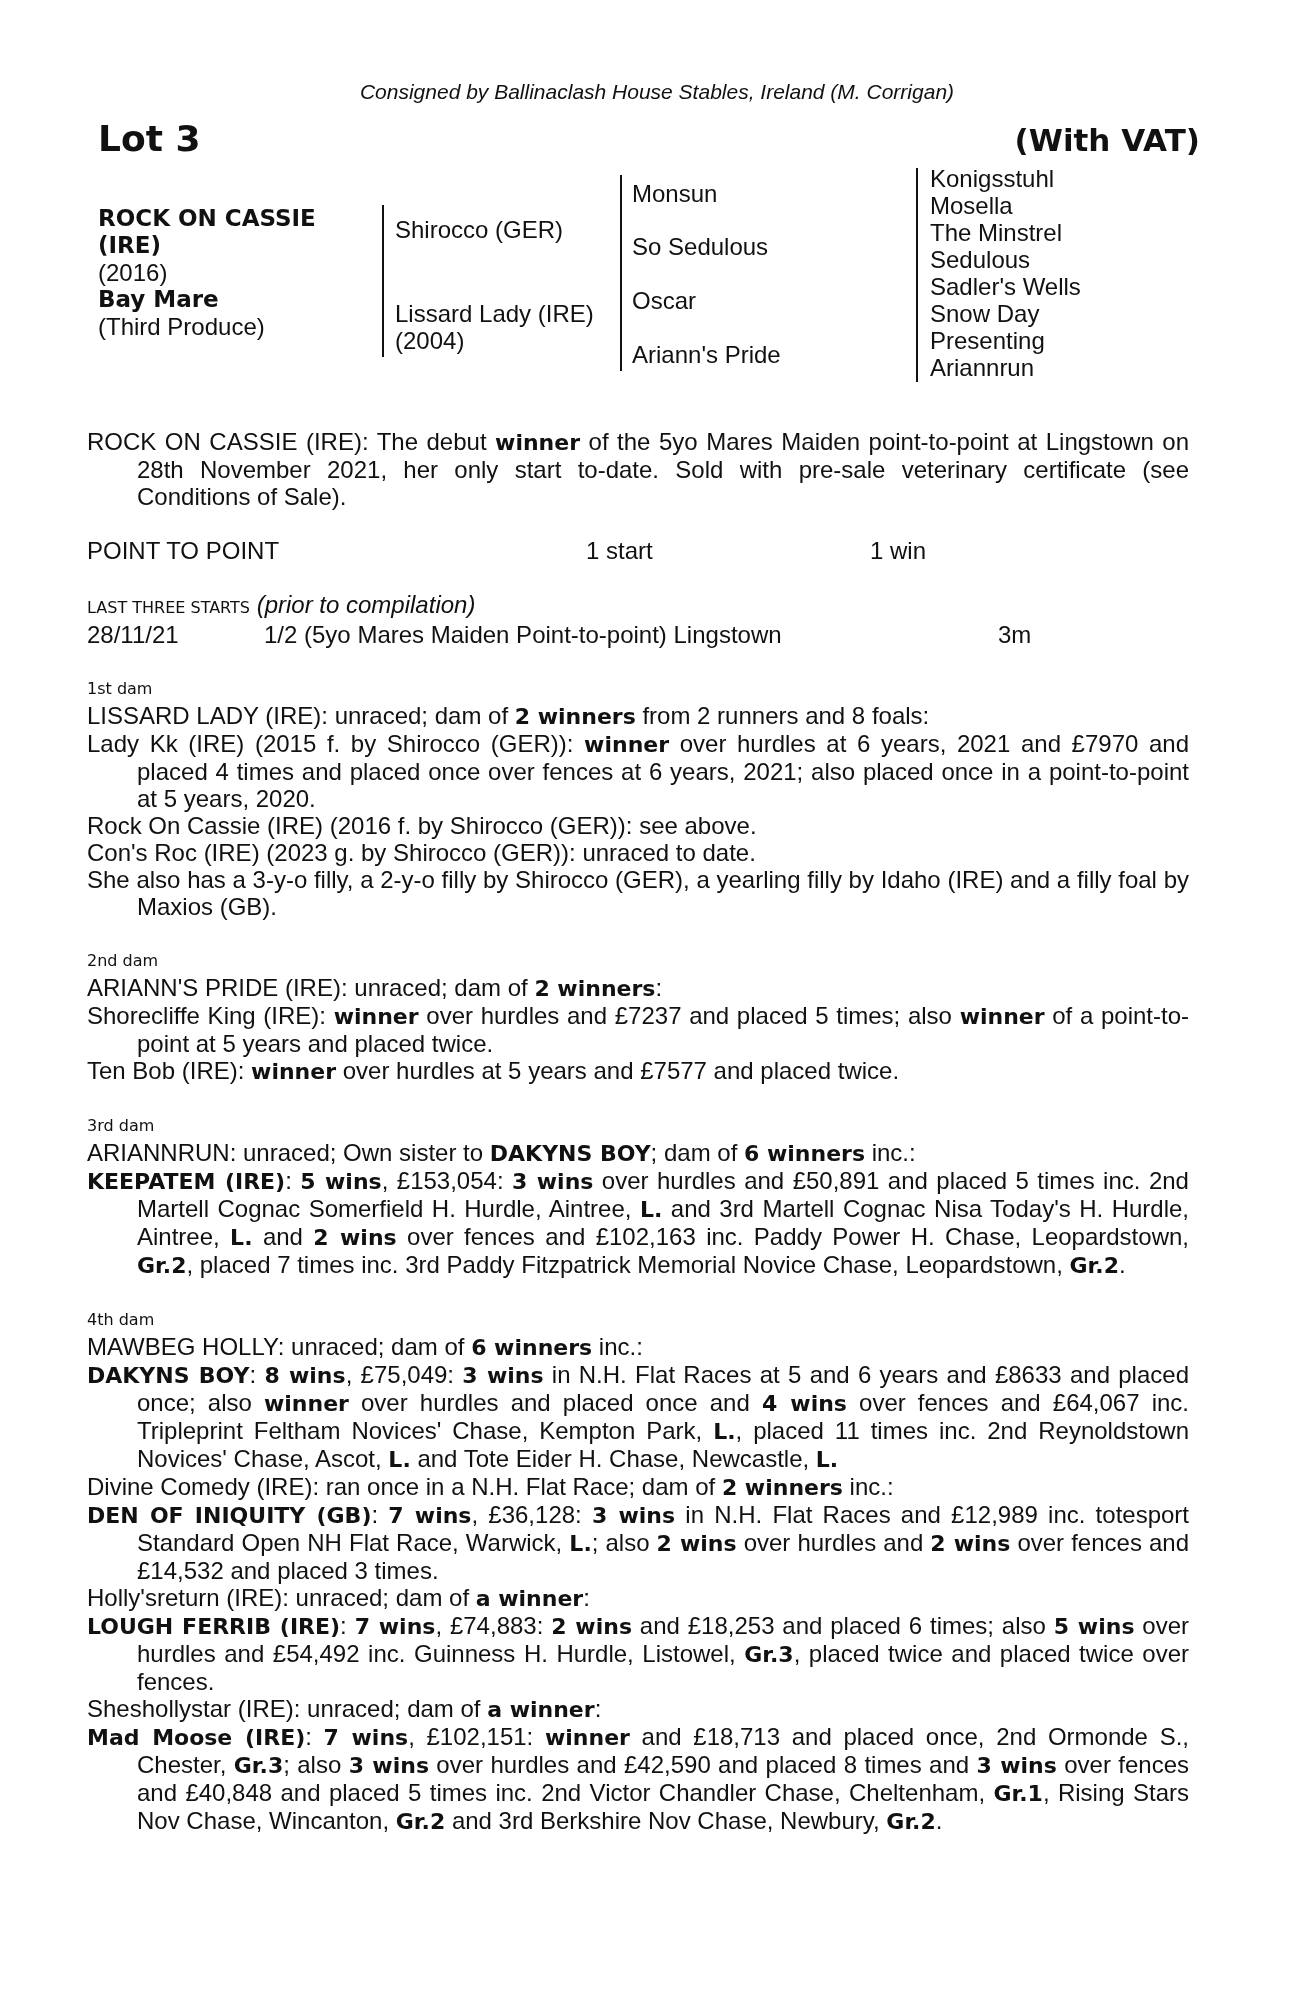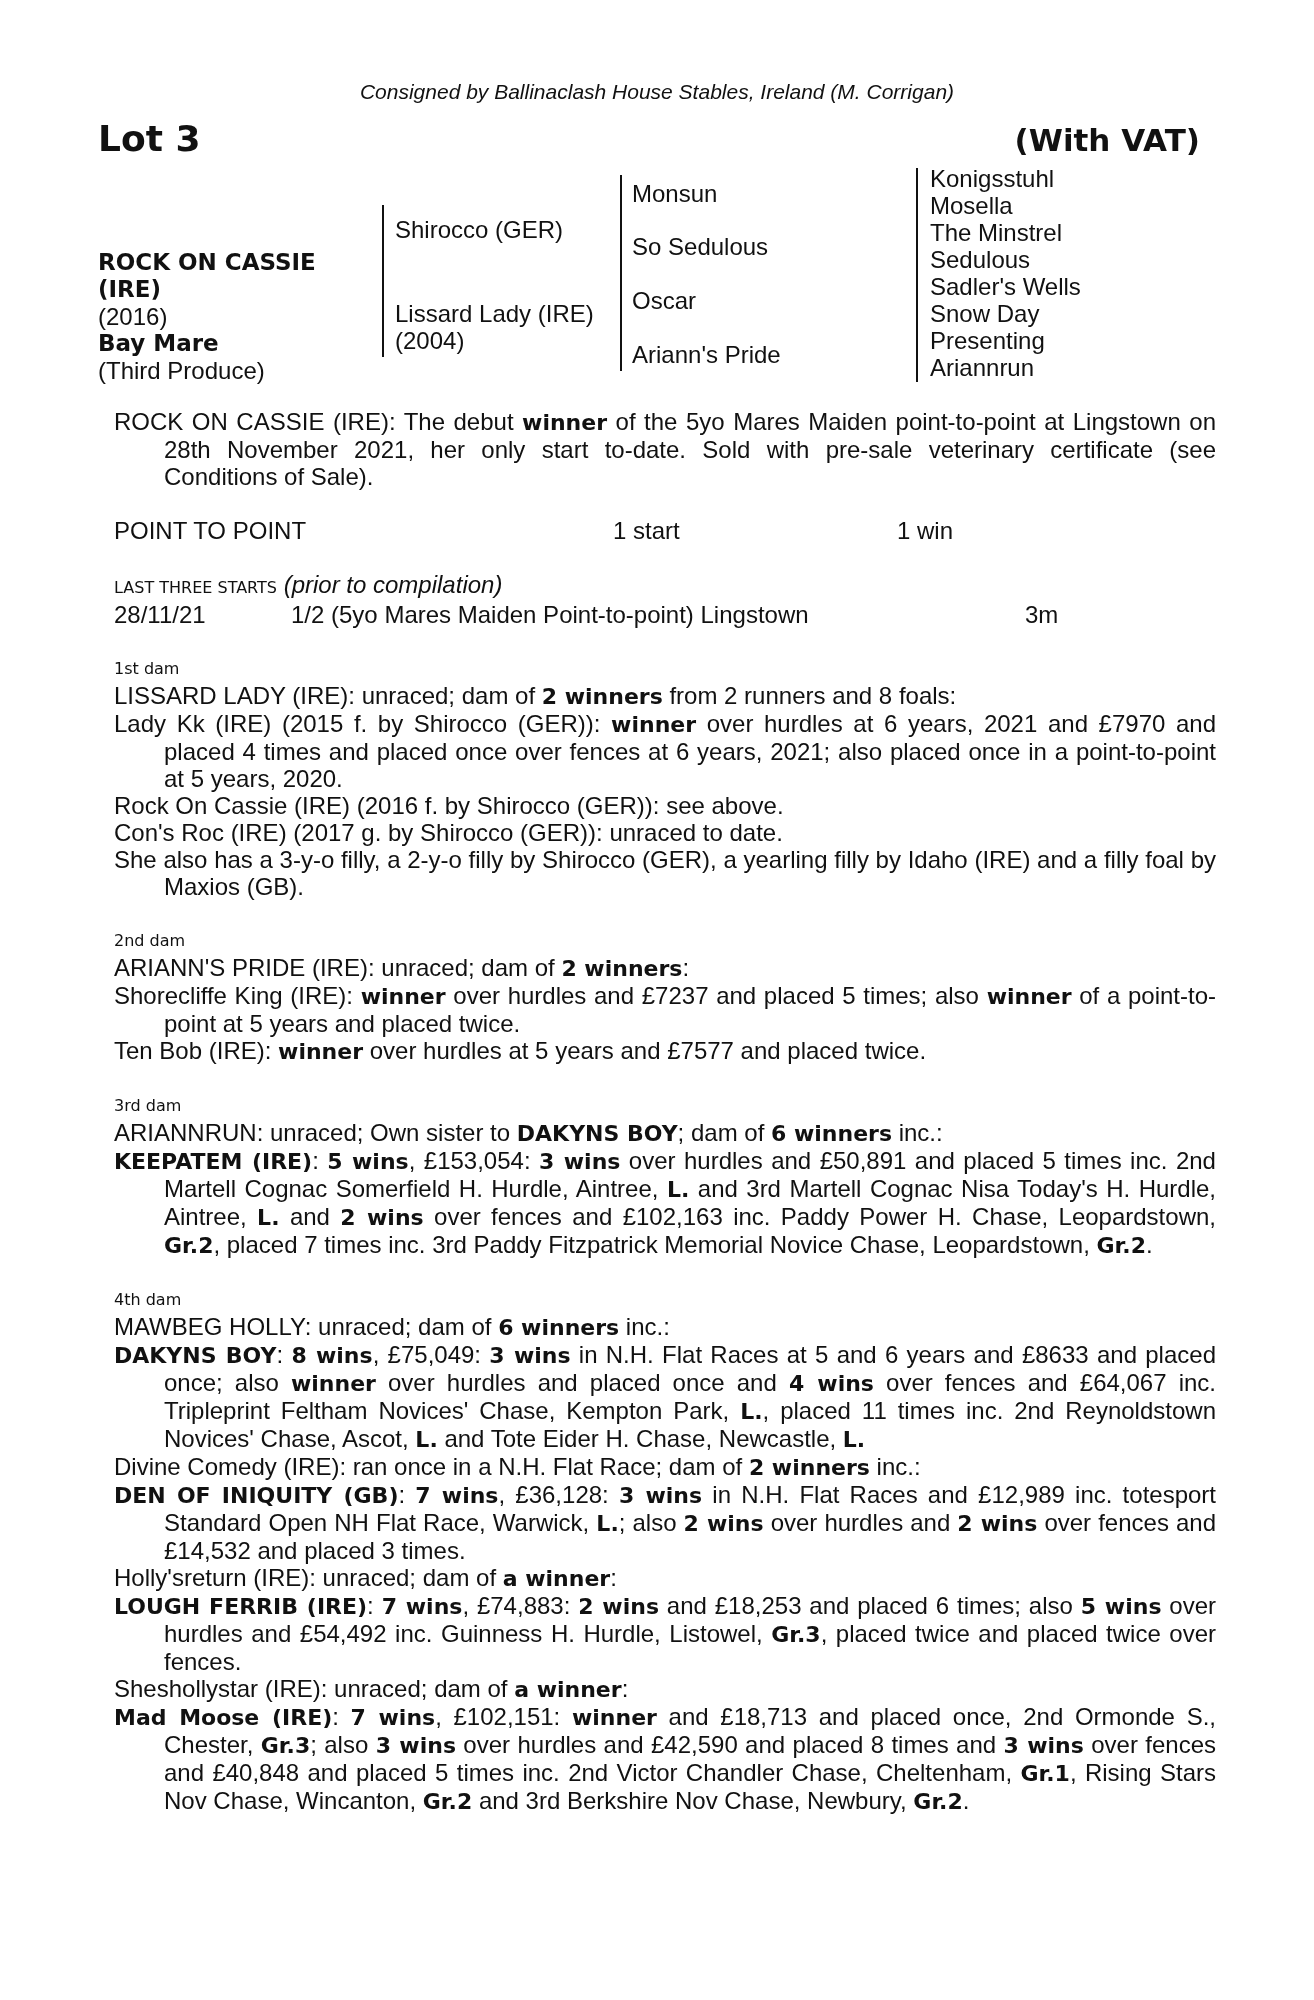--- a/index.html
+++ b/index.html
@@ -5,40 +5,40 @@
   html, body { margin: 0; padding: 0; background: #ffffff; }
   body { width: 1314px; height: 2000px; position: relative; overflow: hidden;
          font-family: "Liberation Sans", "DejaVu Sans", sans-serif; color: #111; }
   .abs { position: absolute; white-space: nowrap; }
   .hv { font-family: "DejaVu Sans", "Liberation Sans", sans-serif; font-weight: bold; }
   .consigned { left: 0; width: 1314px; top: 80px; text-align: center; font-style: italic; font-size: 21px; }
   .lot { left: 98px; top: 118px; font-size: 36px; font-weight: 900; }
   .vat { right: 114px; top: 122px; font-size: 31px; font-weight: 900; }
   .ped { font-size: 24px; line-height: 27px; }
   .vline { position: absolute; width: 2px; background: #111; }
-  .body-wrap { position: absolute; left: 114px; width: 1102px; font-size: 24px; line-height: 27px; }
+  .body-wrap { position: absolute; left: 87px; width: 1102px; font-size: 24px; line-height: 27px; margin-top: 20px; }
   .para { text-align: justify; }
   .hang { padding-left: 50px; text-indent: -50px; }
   .l1 { margin-left: 50px; }
   .l2 { margin-left: 100px; }
   .block { margin: 0; }
   .sec-h { font-family: "DejaVu Sans", sans-serif; font-weight: normal; font-size: 16px; line-height: 27px; }
   b.hv, span.hv { font-size: 22px; }
   .row { display: flex; gap: 44px; }
   .gap { height: 27px; }
 </style>
 </head>
 <body>
 
 <div class="abs consigned">Consigned by Ballinaclash House Stables, Ireland (M. Corrigan)</div>
 <div class="abs lot hv">Lot 3</div>
 <div class="abs vat hv">(With VAT)</div>
 
 <div class="abs ped" style="left:98px; top:205px;">
-  <div class="hv" style="font-size:23px;margin-top:44px;">ROCK ON CASSIE</div>
+  <div class="hv" style="font-size:23px;">ROCK ON CASSIE</div>
   <div class="hv" style="font-size:23px;">(IRE)</div>
   <div>(2016)</div>
   <div class="hv" style="font-size:23px;">Bay Mare</div>
   <div>(Third Produce)</div>
 </div>
 
 <div class="vline" style="left:382px; top:205px; height:152px;"></div>
 <div class="abs ped" style="left:395px; top:216px;">Shirocco (GER)</div>
 <div class="abs ped" style="left:395px; top:300px;">
   <div>Lissard Lady (IRE)</div>
@@ -83,21 +83,21 @@
     <span style="width:690px;">1/2 (5yo Mares Maiden Point-to-point) Lingstown</span>
     <span>3m</span>
   </div>
 
   <div id="dams">
       <div class="gap"></div>
       <div class="sec-h">1st dam</div>
       <p class="block para hang"><span>LISSARD LADY (IRE): unraced; dam of </span><b class="hv">2 winners</b><span> from 2 runners and 8 foals:</span></p>
       <p class="block para hang l1"><span>Lady Kk (IRE) (2015 f. by Shirocco (GER)): </span><b class="hv">winner</b><span> over hurdles at 6 years, 2021 and £7970 and placed 4 times and placed once over fences at 6 years, 2021; also placed once in a point-to-point at 5 years, 2020.</span></p>
       <p class="block para hang l1"><span>Rock On Cassie (IRE) (2016 f. by Shirocco (GER)): see above.</span></p>
-      <p class="block para hang l1"><span>Con's Roc (IRE) (2017 g. by Shirocco (GER)): unraced to date.</span></p>
+      <p class="block para hang l1"><span>Con's Roc (IRE) (2023 g. by Shirocco (GER)): unraced to date.</span></p>
       <p class="block para hang"><span>She also has a 3-y-o filly, a 2-y-o filly by Shirocco (GER), a yearling filly by Idaho (IRE) and a filly foal by Maxios (GB).</span></p>
       <div class="gap"></div>
       <div class="sec-h">2nd dam</div>
       <p class="block para hang"><span>ARIANN'S PRIDE (IRE): unraced; dam of </span><b class="hv">2 winners</b><span>:</span></p>
       <p class="block para hang l1"><span>Shorecliffe King (IRE): </span><b class="hv">winner</b><span> over hurdles and £7237 and placed 5 times; also </span><b class="hv">winner</b><span> of a point-to-point at 5 years and placed twice.</span></p>
       <p class="block para hang l1"><span>Ten Bob (IRE): </span><b class="hv">winner</b><span> over hurdles at 5 years and £7577 and placed twice.</span></p>
       <div class="gap"></div>
       <div class="sec-h">3rd dam</div>
       <p class="block para hang"><span>ARIANNRUN: unraced; Own sister to </span><b class="hv">DAKYNS BOY</b><span>; dam of </span><b class="hv">6 winners</b><span> inc.:</span></p>
       <p class="block para hang l1"><b class="hv">KEEPATEM (IRE)</b><span>: </span><b class="hv">5 wins</b><span>, £153,054: </span><b class="hv">3 wins</b><span> over hurdles and £50,891 and placed 5 times inc. 2nd Martell Cognac Somerfield H. Hurdle, Aintree, </span><b class="hv">L.</b><span> and 3rd Martell Cognac Nisa Today's H. Hurdle, Aintree, </span><b class="hv">L.</b><span> and </span><b class="hv">2 wins</b><span> over fences and £102,163 inc. Paddy Power H. Chase, Leopardstown, </span><b class="hv">Gr.2</b><span>, placed 7 times inc. 3rd Paddy Fitzpatrick Memorial Novice Chase, Leopardstown, </span><b class="hv">Gr.2</b><span>.</span></p>

